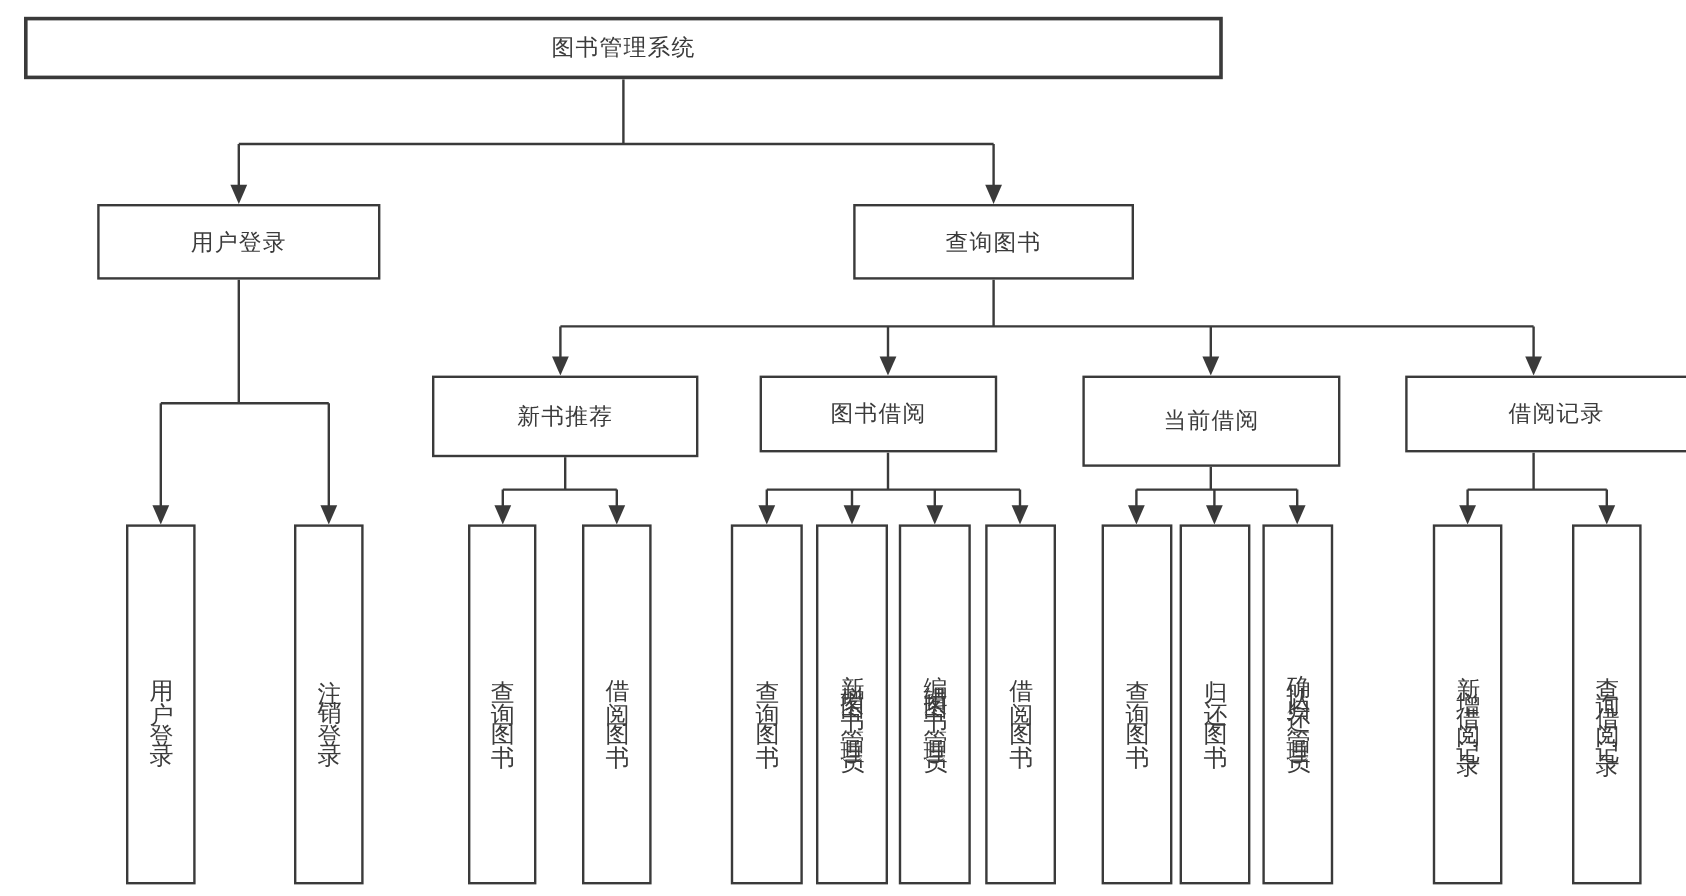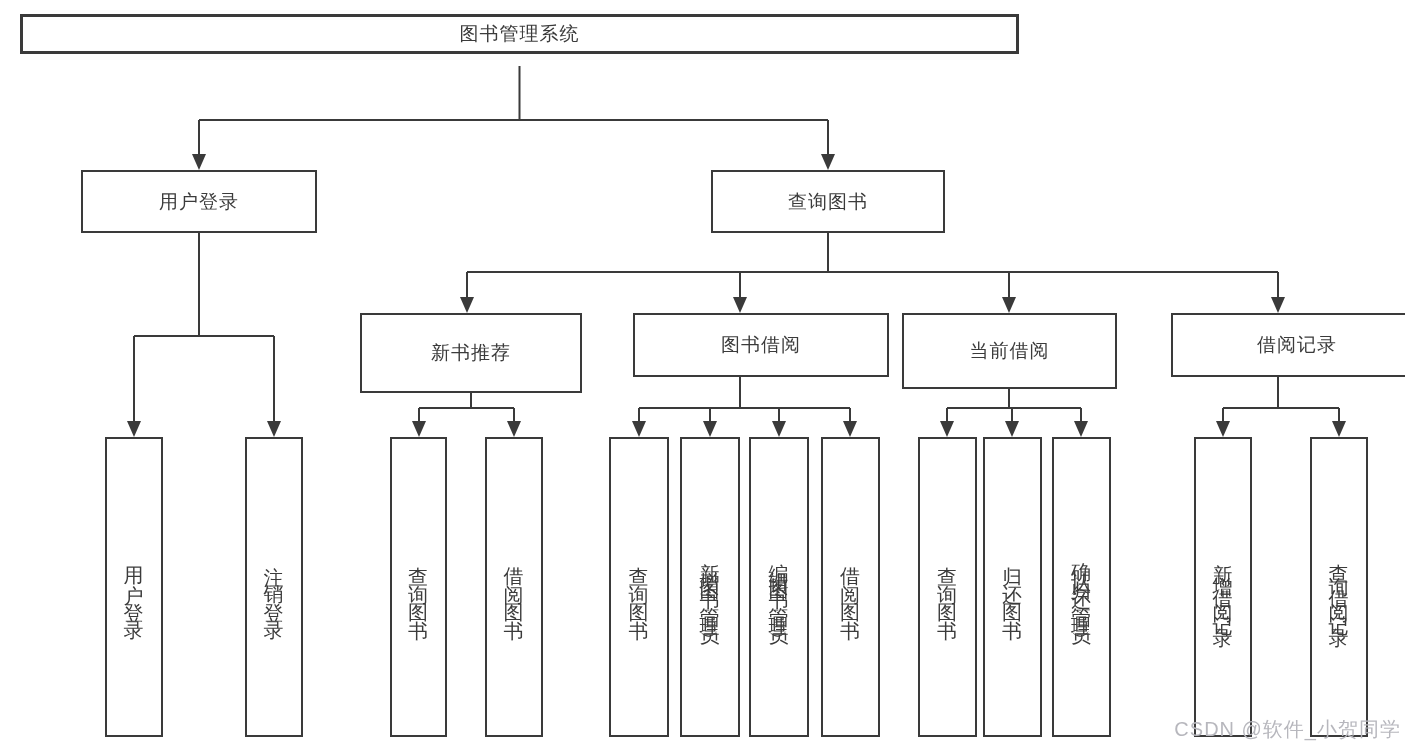--- a/index.html
+++ b/index.html
@@ -86,35 +86,35 @@
       <polygon points="772,421 786,421 779,437"></polygon>
       <polygon points="843,421 857,421 850,437"></polygon>
       <polygon points="940,421 954,421 947,437"></polygon>
       <polygon points="1005,421 1019,421 1012,437"></polygon>
       <polygon points="1074,421 1088,421 1081,437"></polygon>
       <polygon points="1216,421 1230,421 1223,437"></polygon>
       <polygon points="1332,421 1346,421 1339,437"></polygon>
     </g>
   </svg>
 
-  <div class="node root" style="left:20px;top:14px;width:999px;height:40px">
+  <div class="node root" style="left:20px;top:14px;width:999px;height:52px">
     <span>图书管理系统</span>
   </div>
 
   <div class="node" style="left:81px;top:170px;width:236px;height:63px">
     <span>用户登录</span>
   </div>
   <div class="node" style="left:711px;top:170px;width:234px;height:63px">
     <span>查询图书</span>
   </div>
 
-  <div class="node" style="left:360px;top:313px;width:222px;height:80px">
+  <div class="node" style="left:360px;top:313px;width:222px;height:68px">
     <span>新书推荐</span>
   </div>
-  <div class="node" style="left:633px;top:313px;width:256px;height:64px">
+  <div class="node" style="left:633px;top:313px;width:198px;height:64px">
     <span>图书借阅</span>
   </div>
   <div class="node" style="left:902px;top:313px;width:215px;height:76px">
     <span>当前借阅</span>
   </div>
   <div class="node" style="left:1171px;top:313px;width:252px;height:64px">
     <span>借阅记录</span>
   </div>
 
   <div class="node vnode s4" style="left:105px;top:437px;width:58px;height:300px">
@@ -154,15 +154,14 @@
     <span>确认归还（管理员）</span>
   </div>
 
   <div class="node vnode s6" style="left:1194px;top:437px;width:58px;height:300px">
     <span>新增借阅记录</span>
   </div>
   <div class="node vnode s6" style="left:1310px;top:437px;width:58px;height:300px">
     <span>查询借阅记录</span>
   </div>
 
-  <div class="watermark">CSDN @软件_小贺同学</div>
 
 </div>
 
 </body></html>

